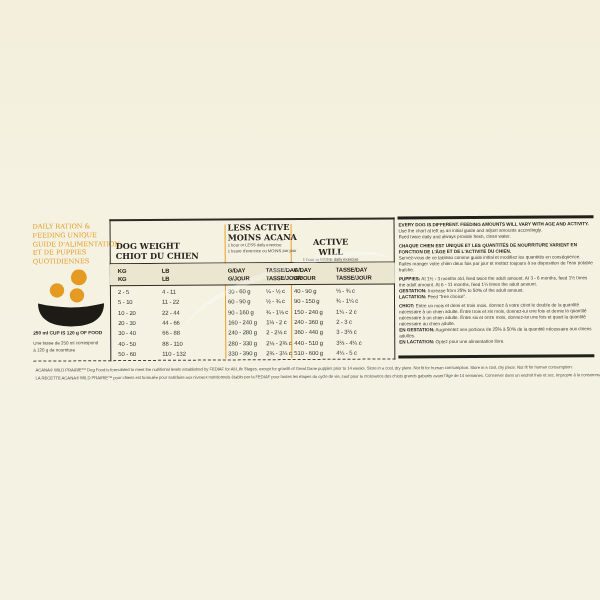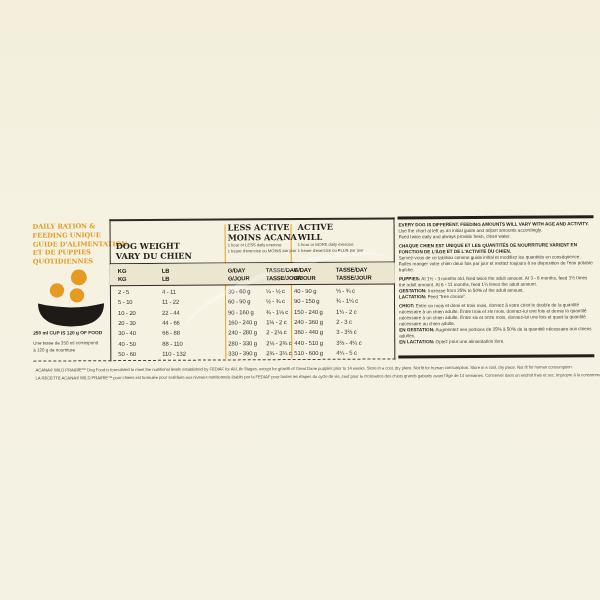--- a/index.html
+++ b/index.html
@@ -4,21 +4,21 @@
 <style>
   html,body{margin:0;padding:0;}
   #canvas{position:relative;width:600px;height:600px;background:#f4f1e0;overflow:hidden;
           font-family:"Liberation Sans",sans-serif;color:#2b2721;}
   #canvas::before{content:"";position:absolute;inset:0;
       background:linear-gradient(180deg,#f3efdc 0%,#f5f2e2 40%,#f4f2e3 100%);}
   #content{position:absolute;left:0;top:0;width:600px;height:600px;transform:rotate(-0.35deg);}
 
   
   .left{position:absolute;left:33px;top:221px;width:78px;}
-  .lp-title{font-family:"DejaVu Serif",serif;font-weight:bold;color:#e49b23;
+  .lp-title{font-family:"DejaVu Serif",serif;font-weight:normal;color:#e49b23;
             font-size:6.6px;line-height:8.8px;letter-spacing:-0.05px;white-space:nowrap;}
   .bowl{position:absolute;left:2px;top:47px;}
   .cup-en{position:absolute;left:0;top:108px;width:85px;font-size:4.8px;font-weight:bold;
           color:#2b2721;white-space:nowrap;}
   .cup-fr{position:absolute;left:0;top:117px;width:85px;font-size:4.5px;line-height:7px;
           color:#4a463d;}
 
   
   .ftable{position:absolute;left:110px;top:218px;width:285px;height:144px;}
   .t-top{position:absolute;left:0;top:0;width:285px;height:2px;background:#2e2a24;}
@@ -26,21 +26,21 @@
   .t-rightb{position:absolute;right:0;top:0;width:1.2px;height:142px;background:#2e2a24;}
   .sep{position:absolute;top:6px;width:1.4px;height:134px;background:#e7a02a;}
   .sep1{left:115px;} .sep2{left:181px;}
   .hdiv{position:absolute;left:0;width:285px;height:1.2px;background:#2e2a24;}
   .hdiv1{top:44px;} .hdiv2{top:66px;}
   .gtitle{font-family:"DejaVu Serif",serif;font-weight:bold;font-size:8.2px;line-height:9.6px;
           color:#26221c;white-space:nowrap;}
   .gsub{font-size:4.1px;line-height:5.4px;color:#47433a;white-space:nowrap;}
   .hgrp1{position:absolute;left:6px;top:23px;}
   .hgrp2{position:absolute;left:118px;top:5px;}
-  .hgrp3{position:absolute;left:188px;top:5px;}
+  .hgrp3{position:absolute;left:188px;top:20px;text-align:center;}
   .subhead,.trow{display:grid;grid-template-columns:44px 66px 38px 28px 42px 60px;padding-left:5px;}
   .subhead{position:absolute;left:0;top:45px;width:280px;background:#ebe6d0;height:21px;align-items:center;}
   .subhead .td{font-weight:bold;font-size:5.9px;line-height:8px;letter-spacing:-0.15px;color:#26221c;}
   .tbody{position:absolute;left:0;top:68px;width:280px;}
   .trow{height:10.3px;align-items:center;}
   .trow .td{font-size:5.9px;color:#33302a;letter-spacing:-0.1px;white-space:nowrap;}
   .td{padding-left:3px;}
   .t-dashed{position:absolute;left:-77px;top:141px;width:362px;border-top:1px dashed #4a463c;}
 
   
@@ -88,21 +88,21 @@
 
   <div class="ftable">
     <div class="t-top"></div>
     <div class="t-leftb"></div>
     <div class="t-rightb"></div>
     <div class="sep sep1"></div>
     <div class="sep sep2"></div>
 
     <div class="hgrp1">
       <div class="gtitle">DOG WEIGHT</div>
-      <div class="gtitle">VARY DU CHIEN</div>
+      <div class="gtitle">CHIOT DU CHIEN</div>
     </div>
     <div class="hgrp2">
       <div class="gtitle">LESS ACTIVE</div>
       <div class="gtitle">MOINS ACANA</div>
       <div class="gsub">1 hour or LESS daily exercise</div>
       <div class="gsub">1 heure d'exercice ou MOINS par jour</div>
     </div>
     <div class="hgrp3">
       <div class="gtitle">ACTIVE</div>
       <div class="gtitle">WILL</div>

